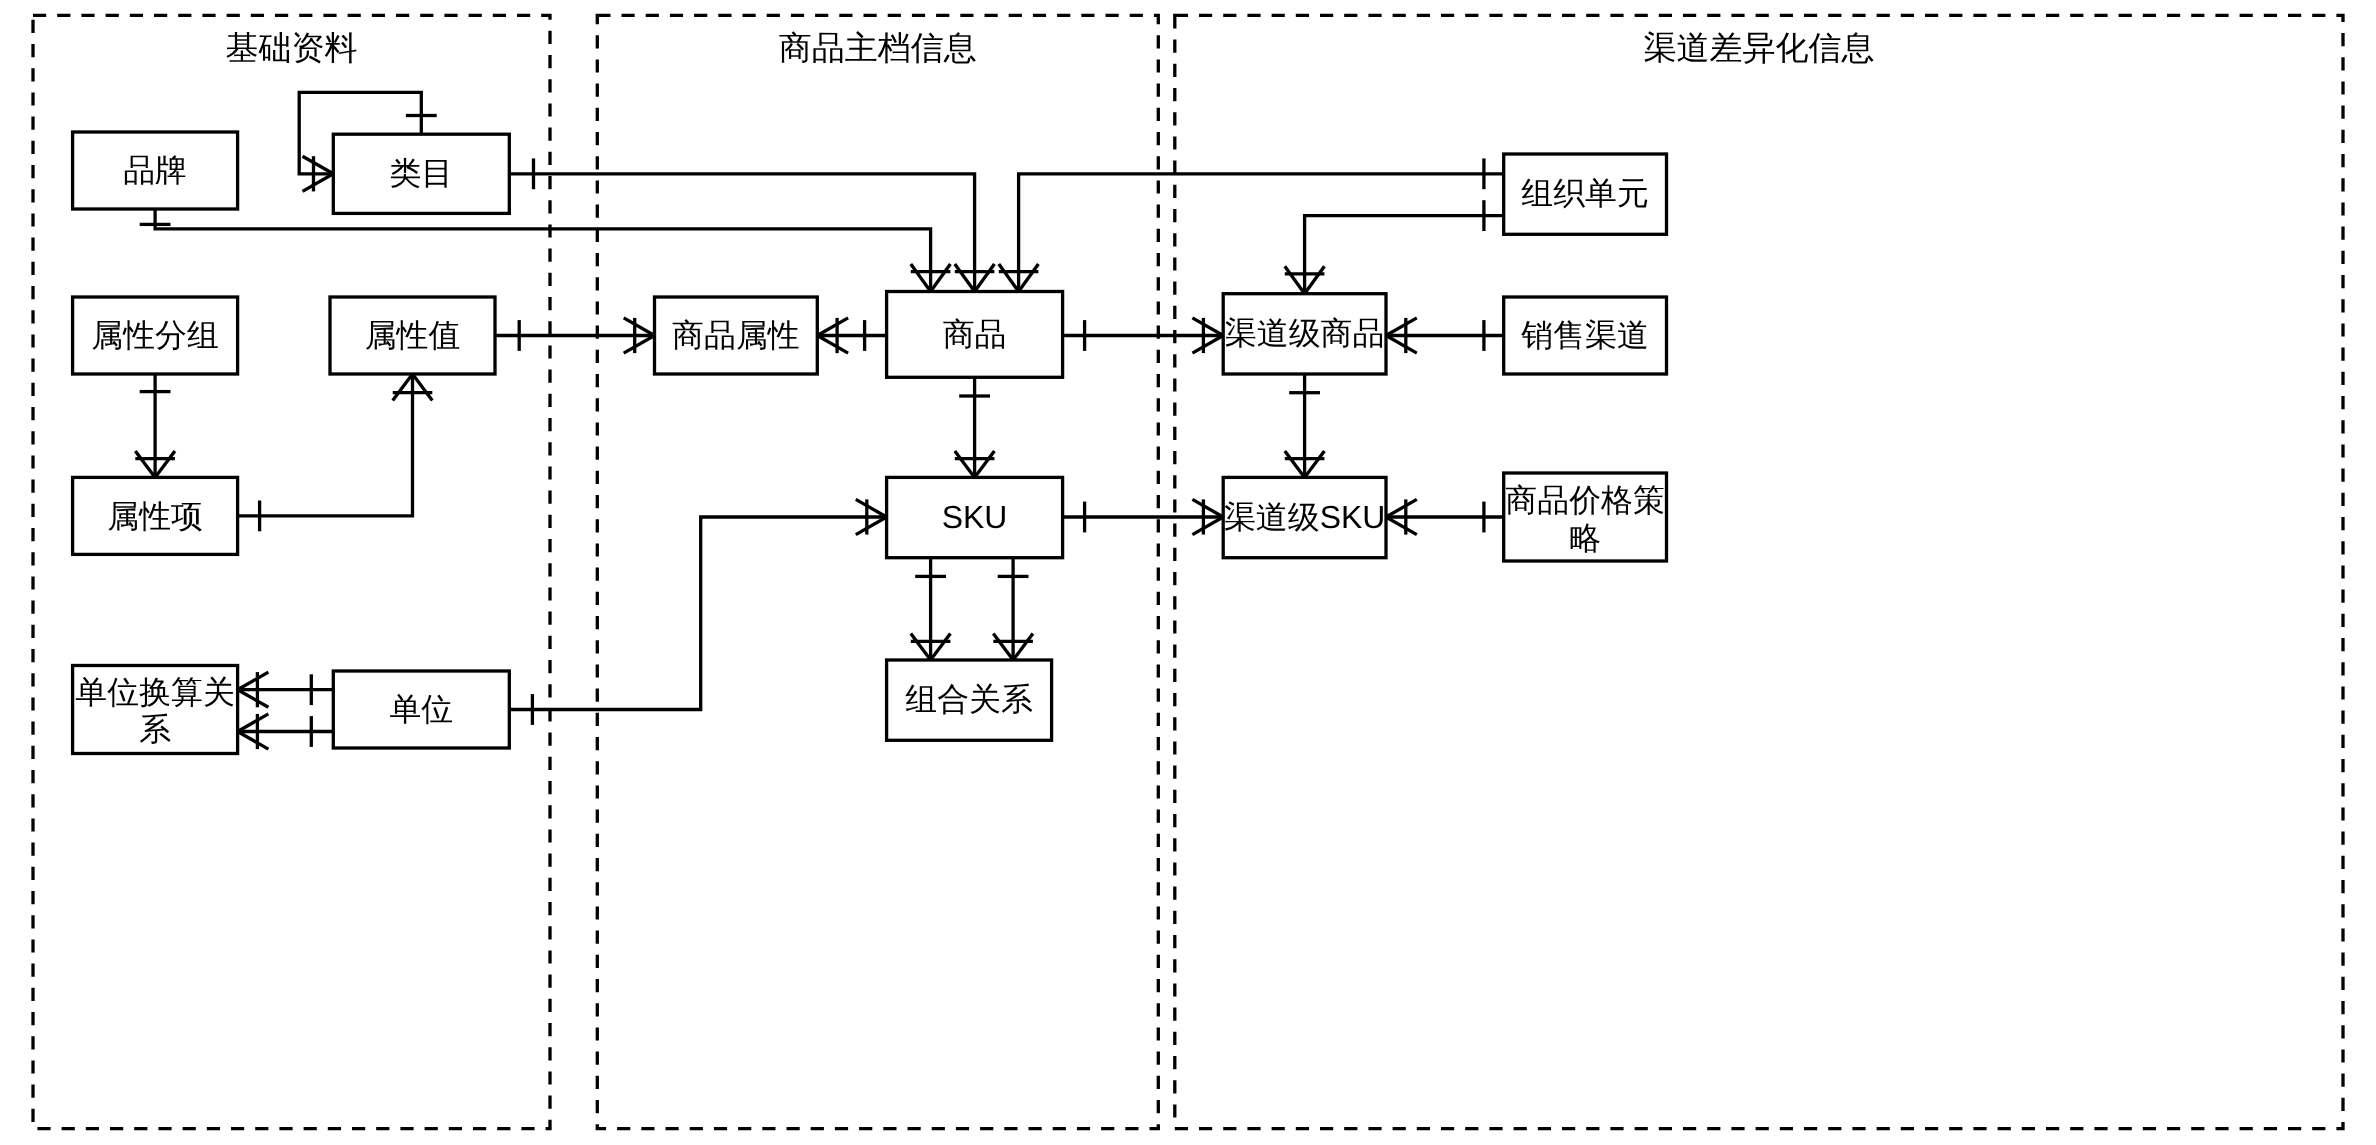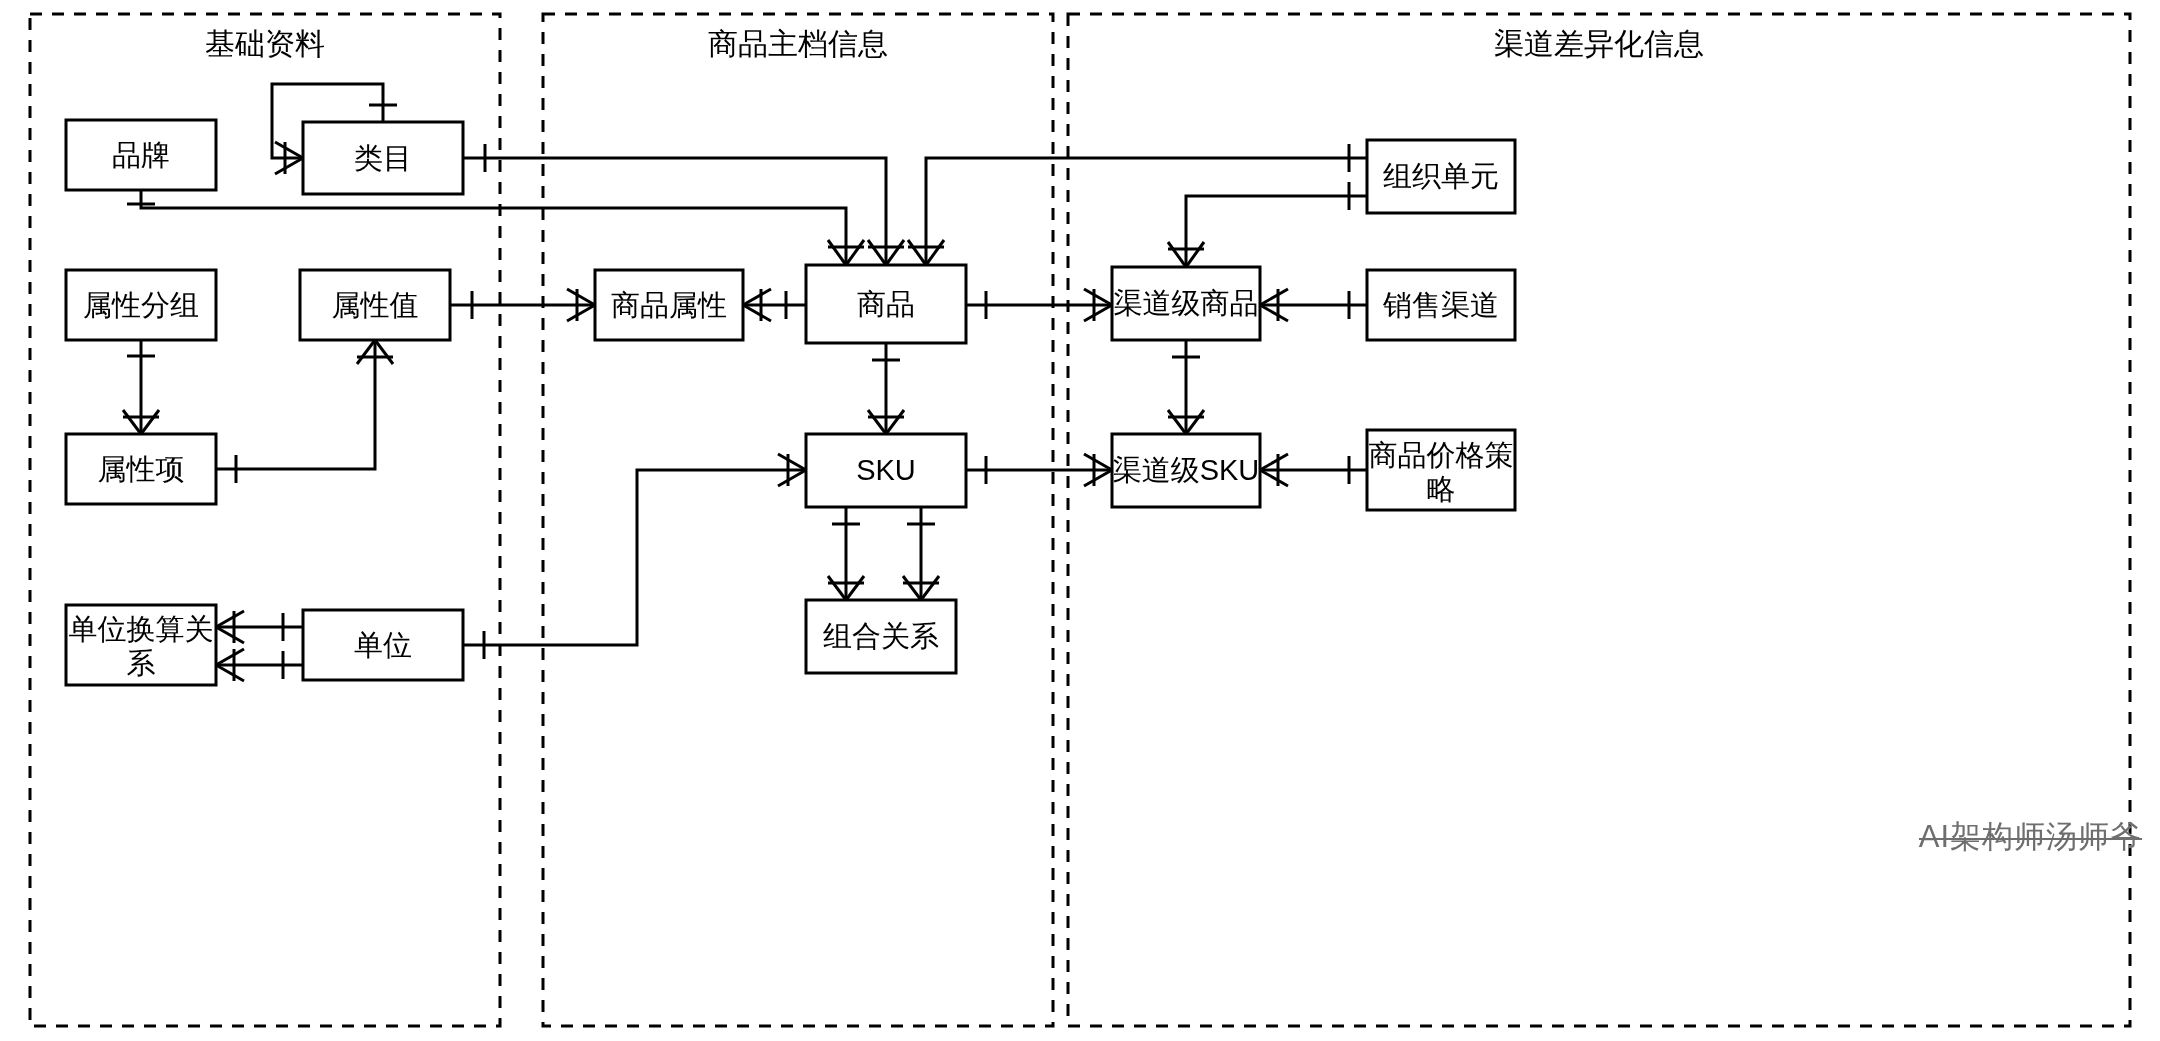--- a/index.html
+++ b/index.html
@@ -379,18 +379,14 @@
     </g>
 
     <g>
       <rect class="entity-box" x="1367" y="430" width="148" height="80"></rect>
       <text class="entity-label" x="1441" y="457">商品价格策</text>
       <text class="entity-label" x="1441" y="491">略</text>
     </g>
 
   </svg>
 
-  <div class="watermark">
-    <span>AI架构师汤师爷</span>
-    <span class="strike"></span>
-  </div>
 
 </div>
 
 </body></html>

